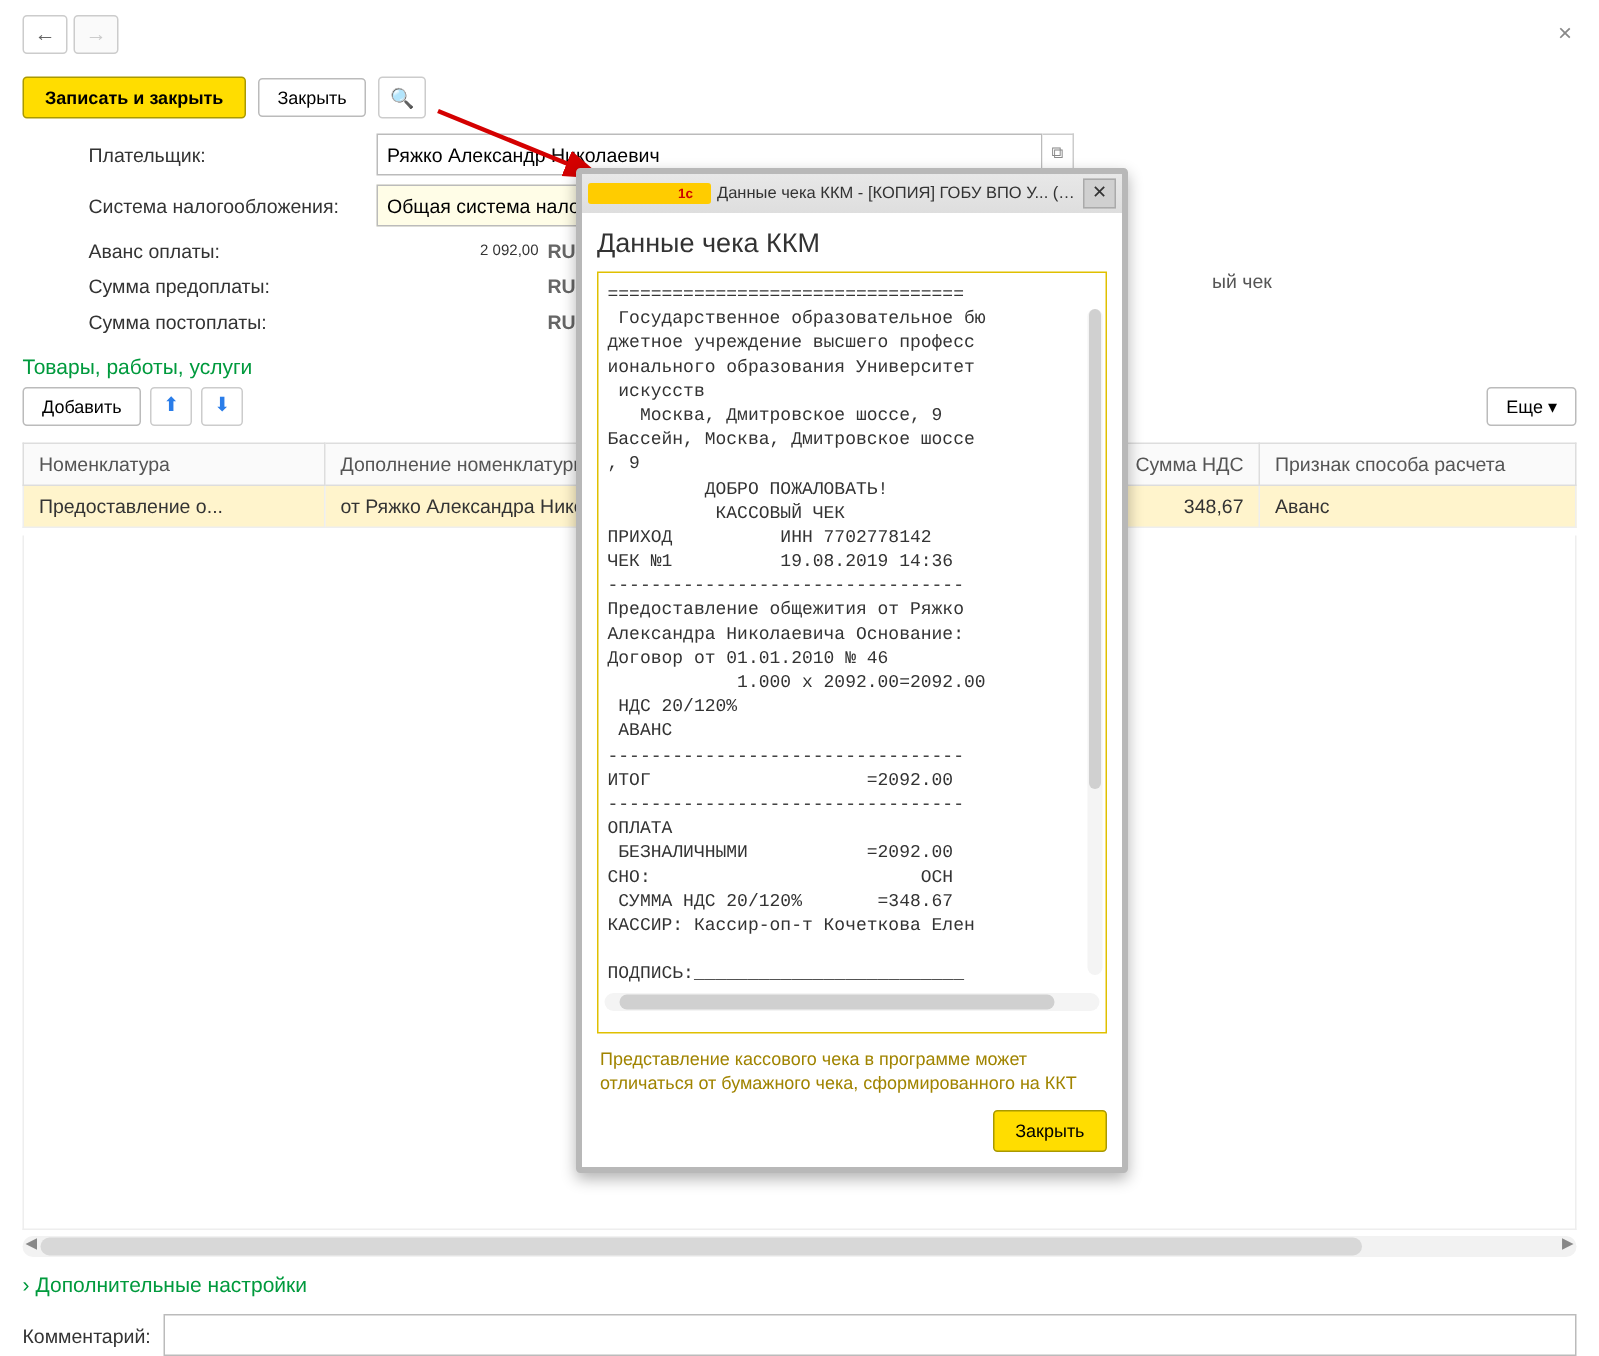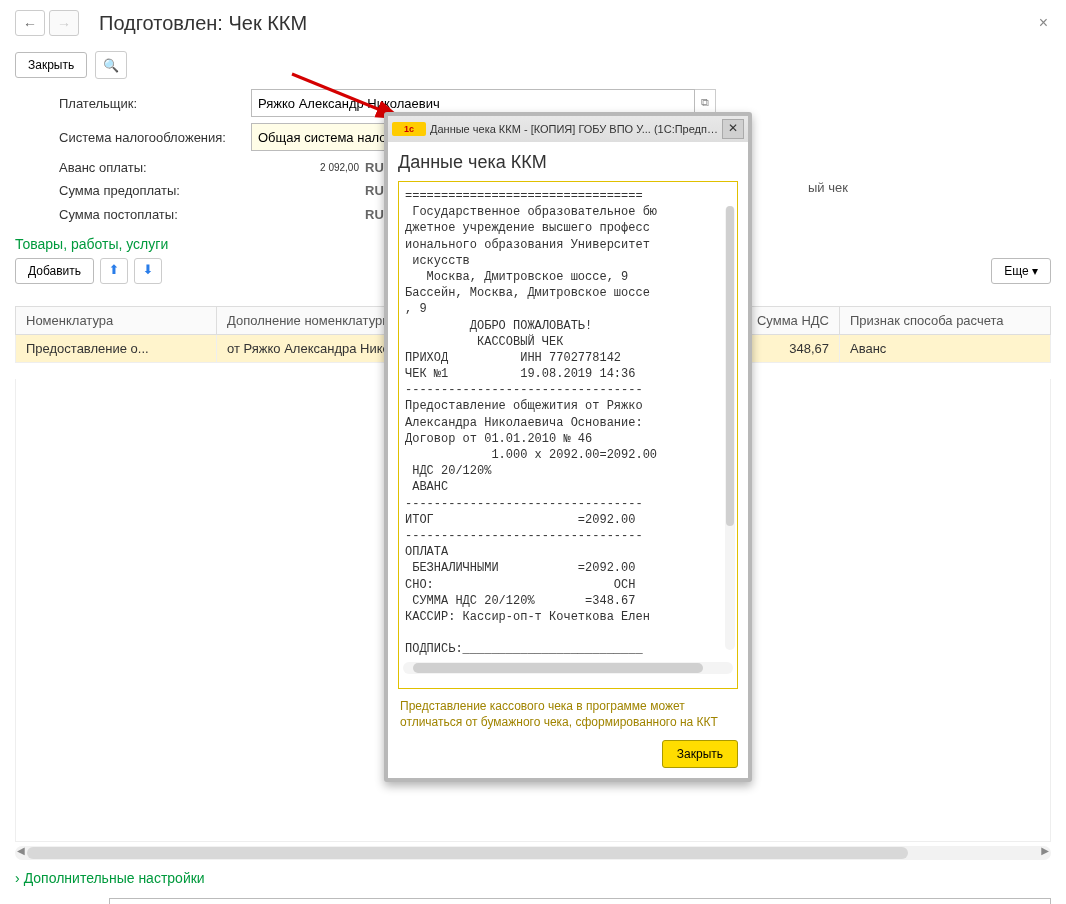--- a/index.html
+++ b/index.html
@@ -146,21 +146,21 @@
     border: 1px solid #ccc;
     background: #fff;
     border-radius: 3px;
     text-align: center;
     line-height: 22px;
     color: #2a7de9;
     cursor: pointer;
   }
   table.data {
     width: calc(100% - 30px);
-    margin: 16px 15px;
+    margin: 5px 15px;
     border-collapse: collapse;
     font-size: 13px;
   }
   table.data th {
     background: #fafafa;
     border: 1px solid #ddd;
     padding: 6px 10px;
     text-align: left;
     font-weight: normal;
     color: #555;
@@ -246,20 +246,21 @@
   }
   .modal-titlebar .logo {
     width: 34px; height: 14px;
     background: #ffcc00;
     border-radius: 2px;
     font-size: 9px;
     color: #c00;
     text-align: center;
     line-height: 14px;
     font-weight: bold;
+    padding-left: 48px;
   }
   .modal-titlebar .ttl { flex: 1; white-space: nowrap; overflow: hidden; text-overflow: ellipsis; }
   .modal-titlebar .close {
     width: 20px; height: 18px;
     background: #d0d0d0;
     border: 1px solid #aaa;
     text-align: center;
     line-height: 16px;
     font-size: 12px;
     cursor: pointer;
@@ -352,25 +353,25 @@
   }
 </style>
 </head>
 <body>
 
 <div class="topbar">
   <div class="nav-btns">
     <div class="nav-btn">←</div>
     <div class="nav-btn disabled">→</div>
   </div>
-  <div class="page-title">Подготовлен: Чек ККМ</div>
 </div>
 <div class="close-x">×</div>
 
 <div class="toolbar">
+  <button class="btn yellow">Записать и закрыть</button>
   <button class="btn">Закрыть</button>
   <div class="icon-btn">
     <span>🔍</span>
   </div>
 </div>
 
 <div class="form-grid">
   <div class="form-row">
     <div class="form-label">Плательщик:</div>
     <input class="text-input" value="Ряжко Александр Николаевич" style="">

